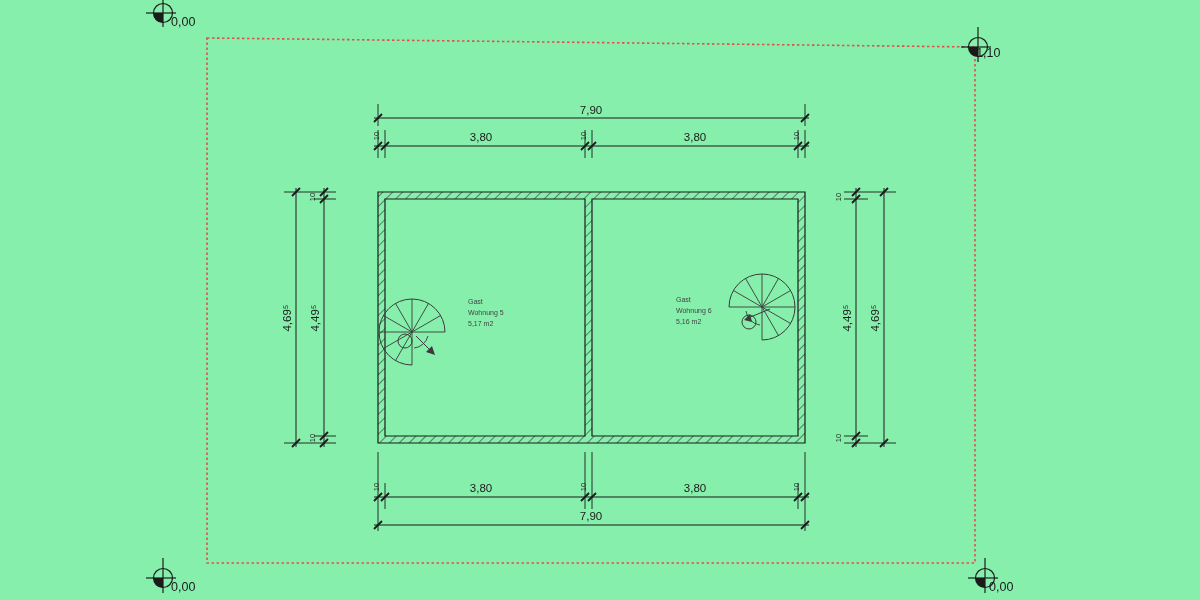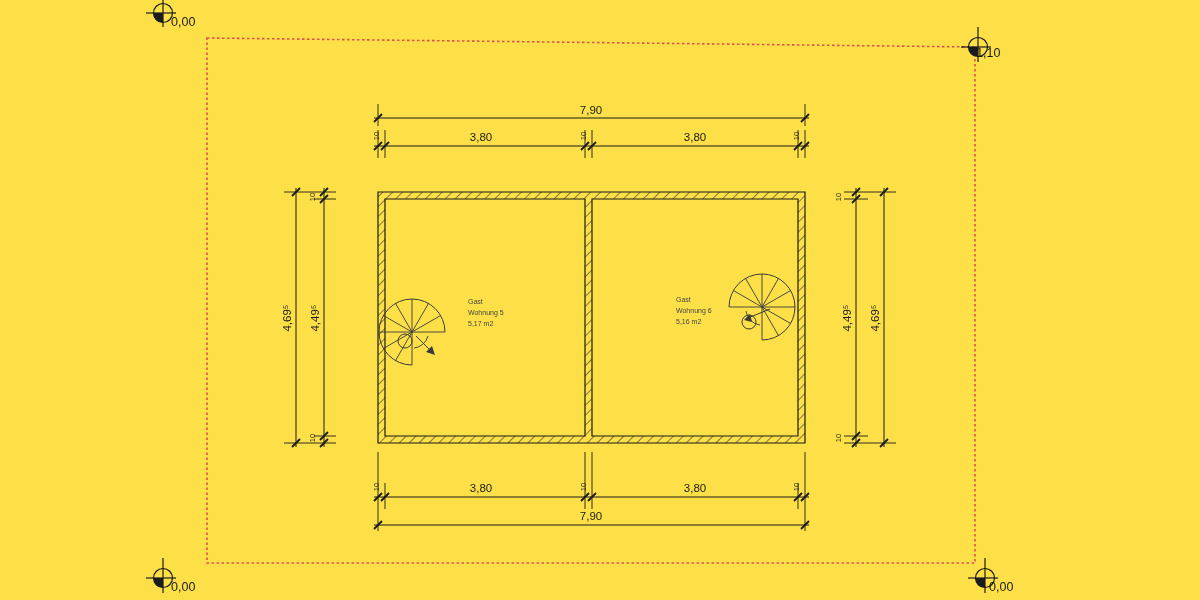--- a/index.html
+++ b/index.html
@@ -1,16 +1,16 @@
 <!DOCTYPE html>
 <html><head>
 <meta charset="utf-8">
 <style>
   html,body{margin:0;padding:0;background:#ffffff;}
-  #canvas{position:relative;width:1200px;height:600px;background:#fde047;overflow:hidden;
+  #canvas{position:relative;width:1200px;height:600px;background:#86efac;overflow:hidden;
           font-family:"Liberation Sans","DejaVu Sans",sans-serif;}
   svg{display:block;}
   text{font-family:"Liberation Sans","DejaVu Sans",sans-serif;fill:#1b1b1b;}
   .dim-label{font-size:11.5px;}
   .dim-label-sup{font-size:11.5px;}
   .thick-label{font-size:7.5px;}
   .room-label{font-size:7px;fill:#444;}
   .marker-label{font-size:12.5px;}
 </style>
 </head>

